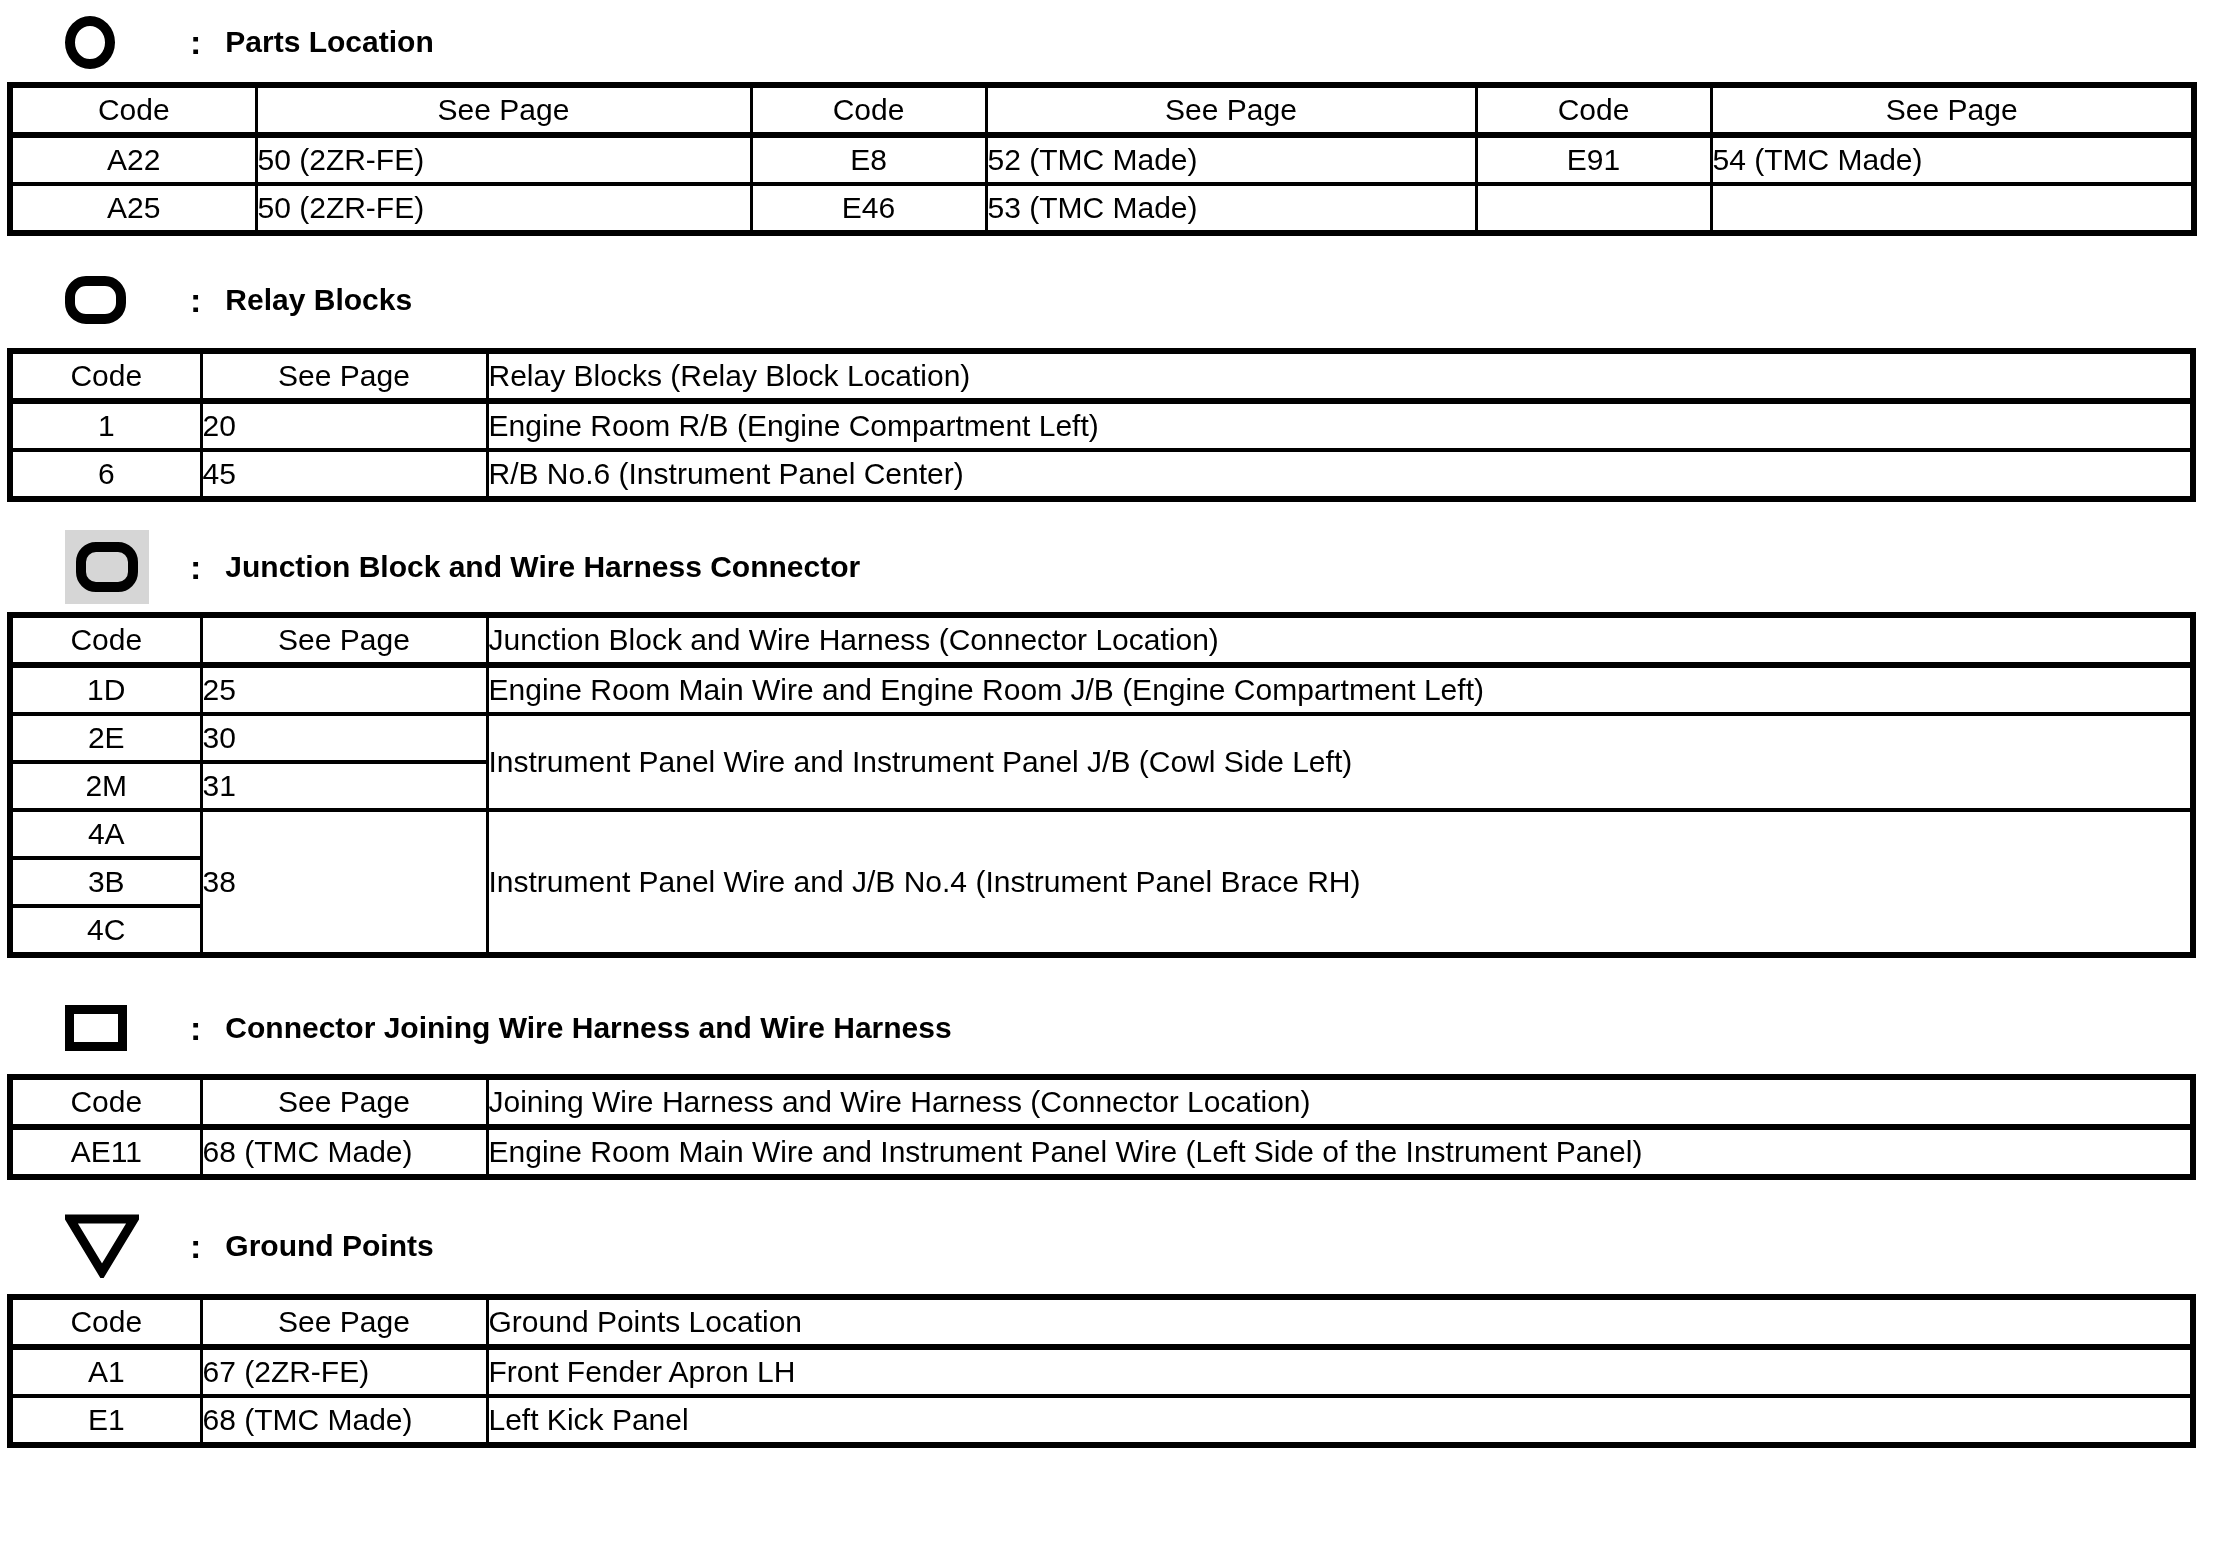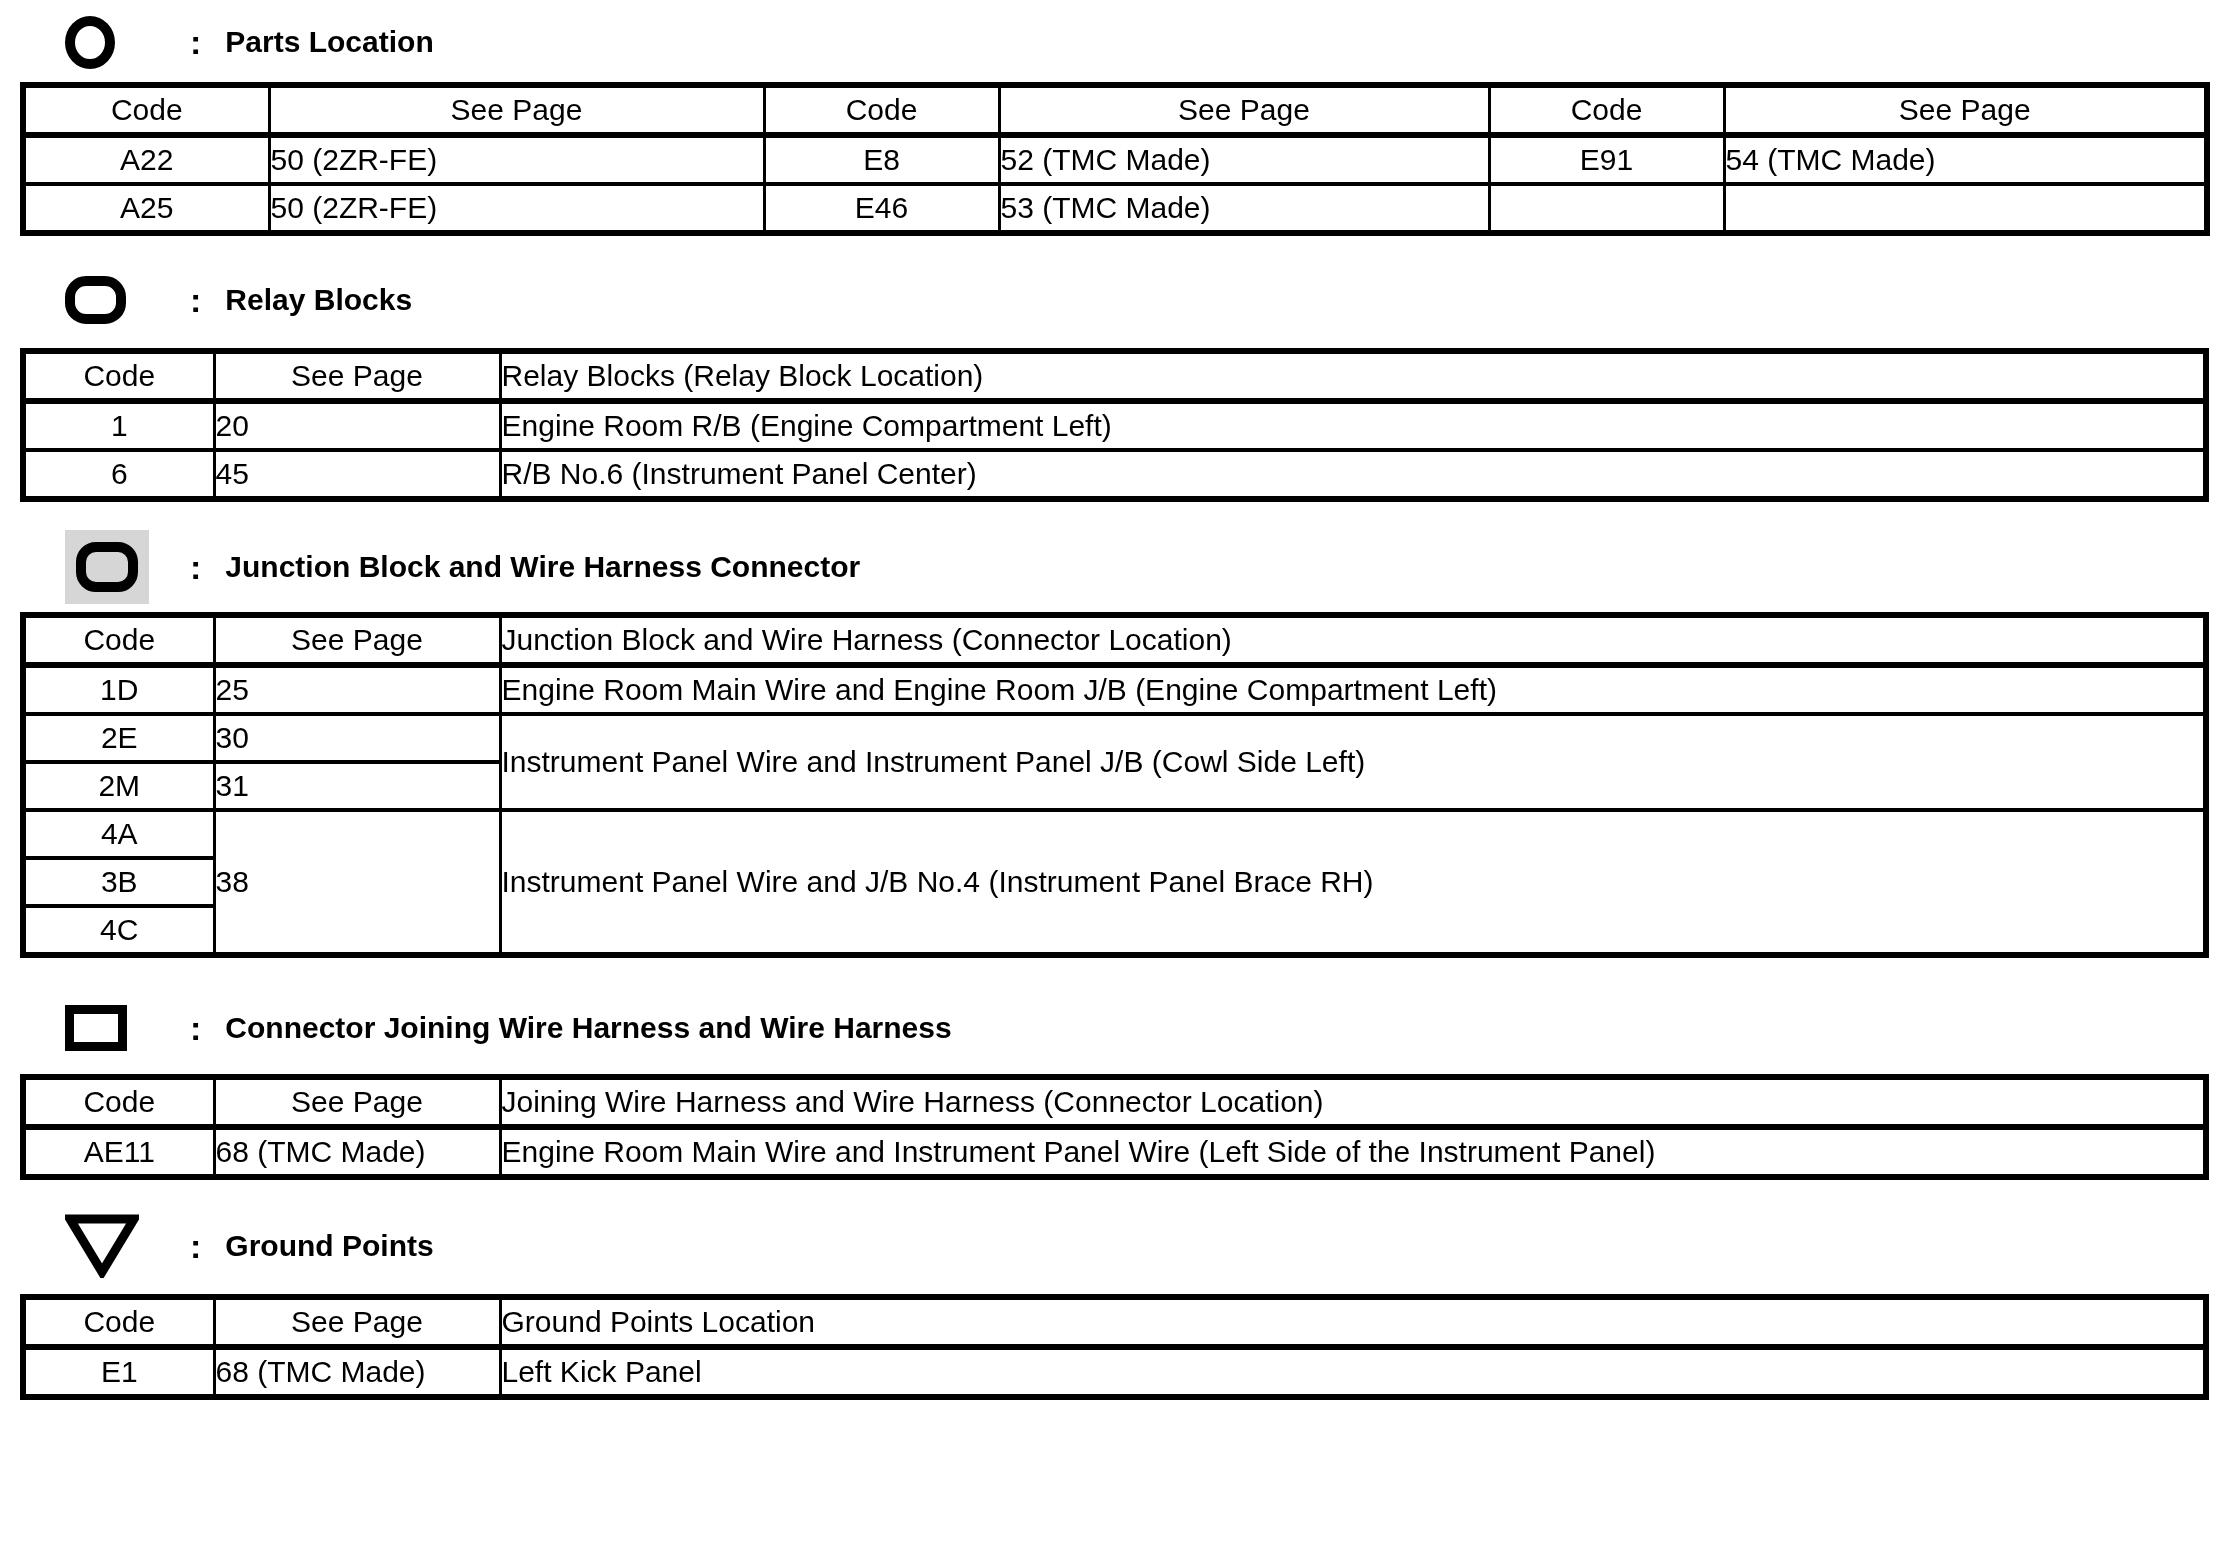--- a/index.html
+++ b/index.html
@@ -12,21 +12,21 @@
   .colon{font-size:34px;font-weight:bold;line-height:1;}
   .title{margin-left:24px;font-size:30px;font-weight:bold;white-space:nowrap;}
 
   .icon-circle{width:30px;height:33px;border:10px solid #000;border-radius:50%;background:#fff;}
   .icon-relay{width:41px;height:28px;border:10px solid #000;border-radius:21px;background:#fff;}
   .junction-bg{width:84px;height:74px;background:#d6d6d6;display:flex;align-items:center;justify-content:center;}
   .icon-junction{width:42px;height:30px;border:10px solid #000;border-radius:20px;}
   .icon-square{width:44px;height:28px;border:9px solid #000;background:#fff;}
 
   table.doc-table{
-    position:absolute;left:20px;border-collapse:collapse;table-layout:fixed;
+    position:absolute;left:7px;border-collapse:collapse;table-layout:fixed;
     background:#fff;border:6px solid #000;padding-left:12px;
   }
   .doc-table th,.doc-table td{
     border-left:3px solid #000;border-right:3px solid #000;
     border-top:4px solid #000;border-bottom:4px solid #000;
     height:44px;font-size:30px;font-weight:normal;padding:0;
     white-space:nowrap;overflow:hidden;vertical-align:middle;
   }
   .doc-table thead th{border-bottom:6px solid #000;}
   .cell-center{text-align:center;}
@@ -217,18 +217,23 @@
     </colgroup>
   <thead>
     <tr>
       <th class="cell-center">Code</th>
       <th class="cell-center">See Page</th>
       <th class="cell-left">Ground Points Location</th>
     </tr>
   </thead>
   <tbody>
     <tr>
+      <td class="cell-center">A1</td>
+      <td class="cell-left">67 (2ZR-FE)</td>
+      <td class="cell-left">Front Fender Apron LH</td>
+    </tr>
+    <tr>
       <td class="cell-center">E1</td>
       <td class="cell-left">68 (TMC Made)</td>
       <td class="cell-left">Left Kick Panel</td>
     </tr>
   </tbody>
 </table>
 
 </body></html>

